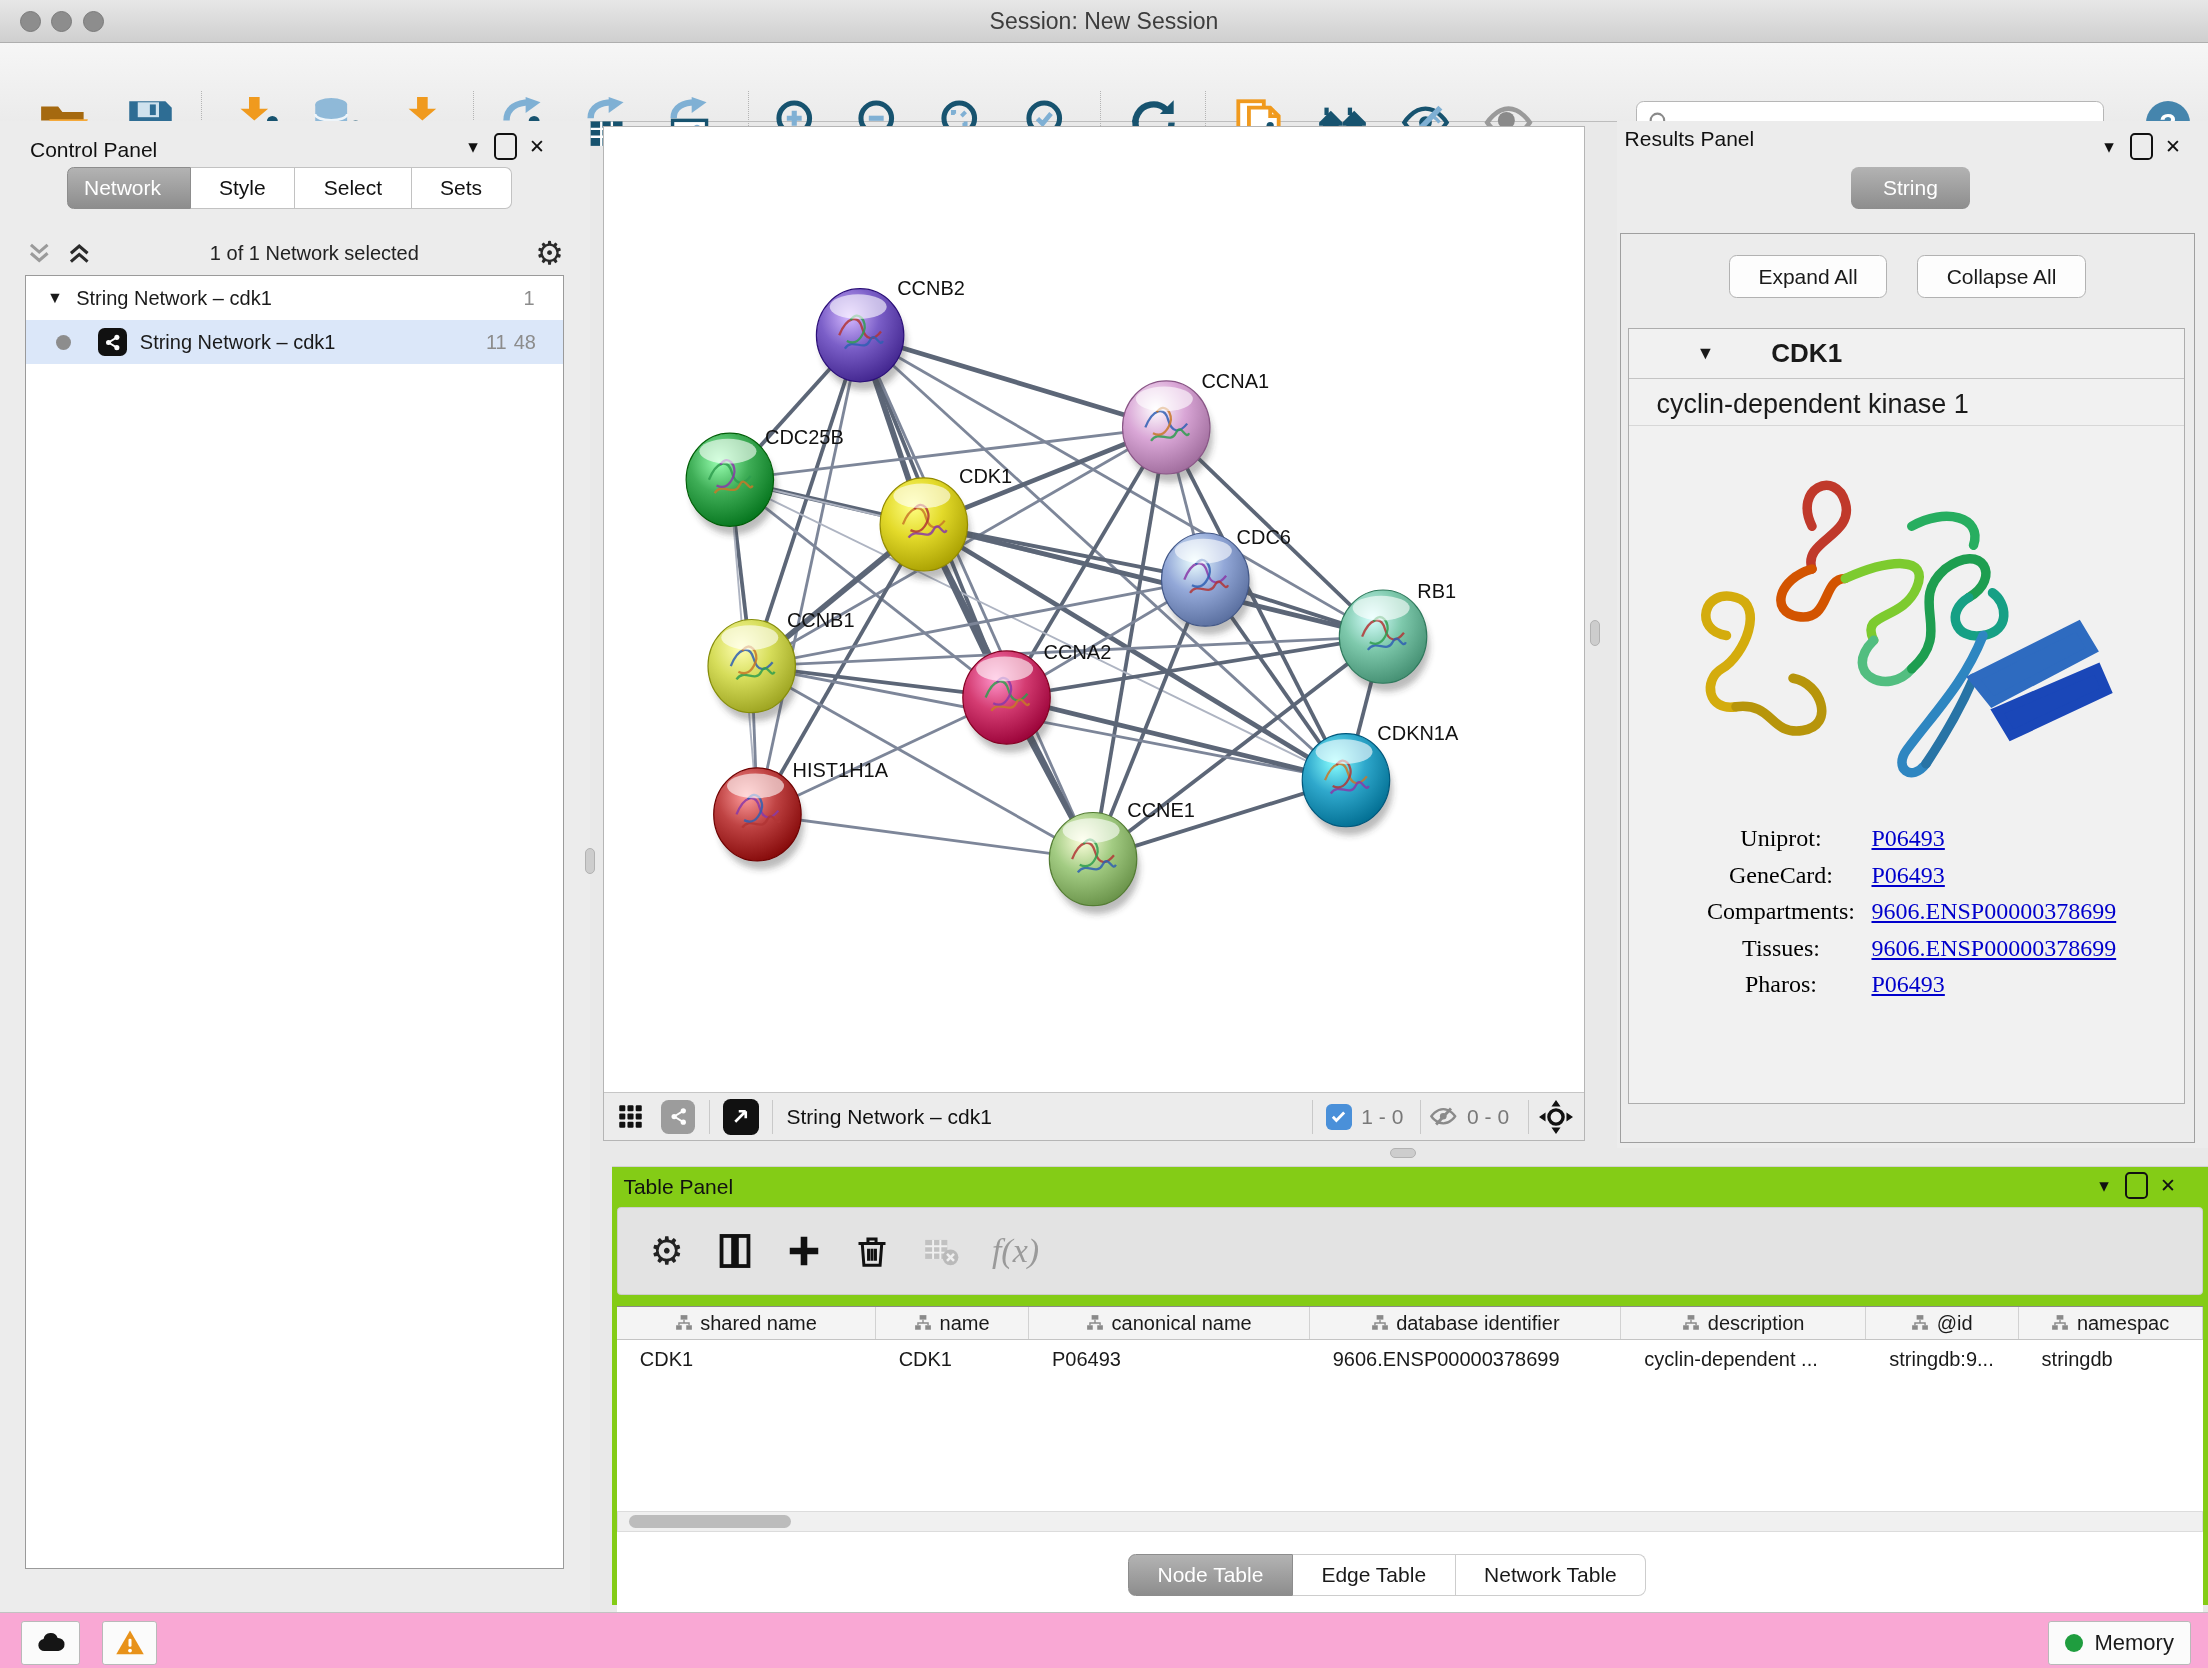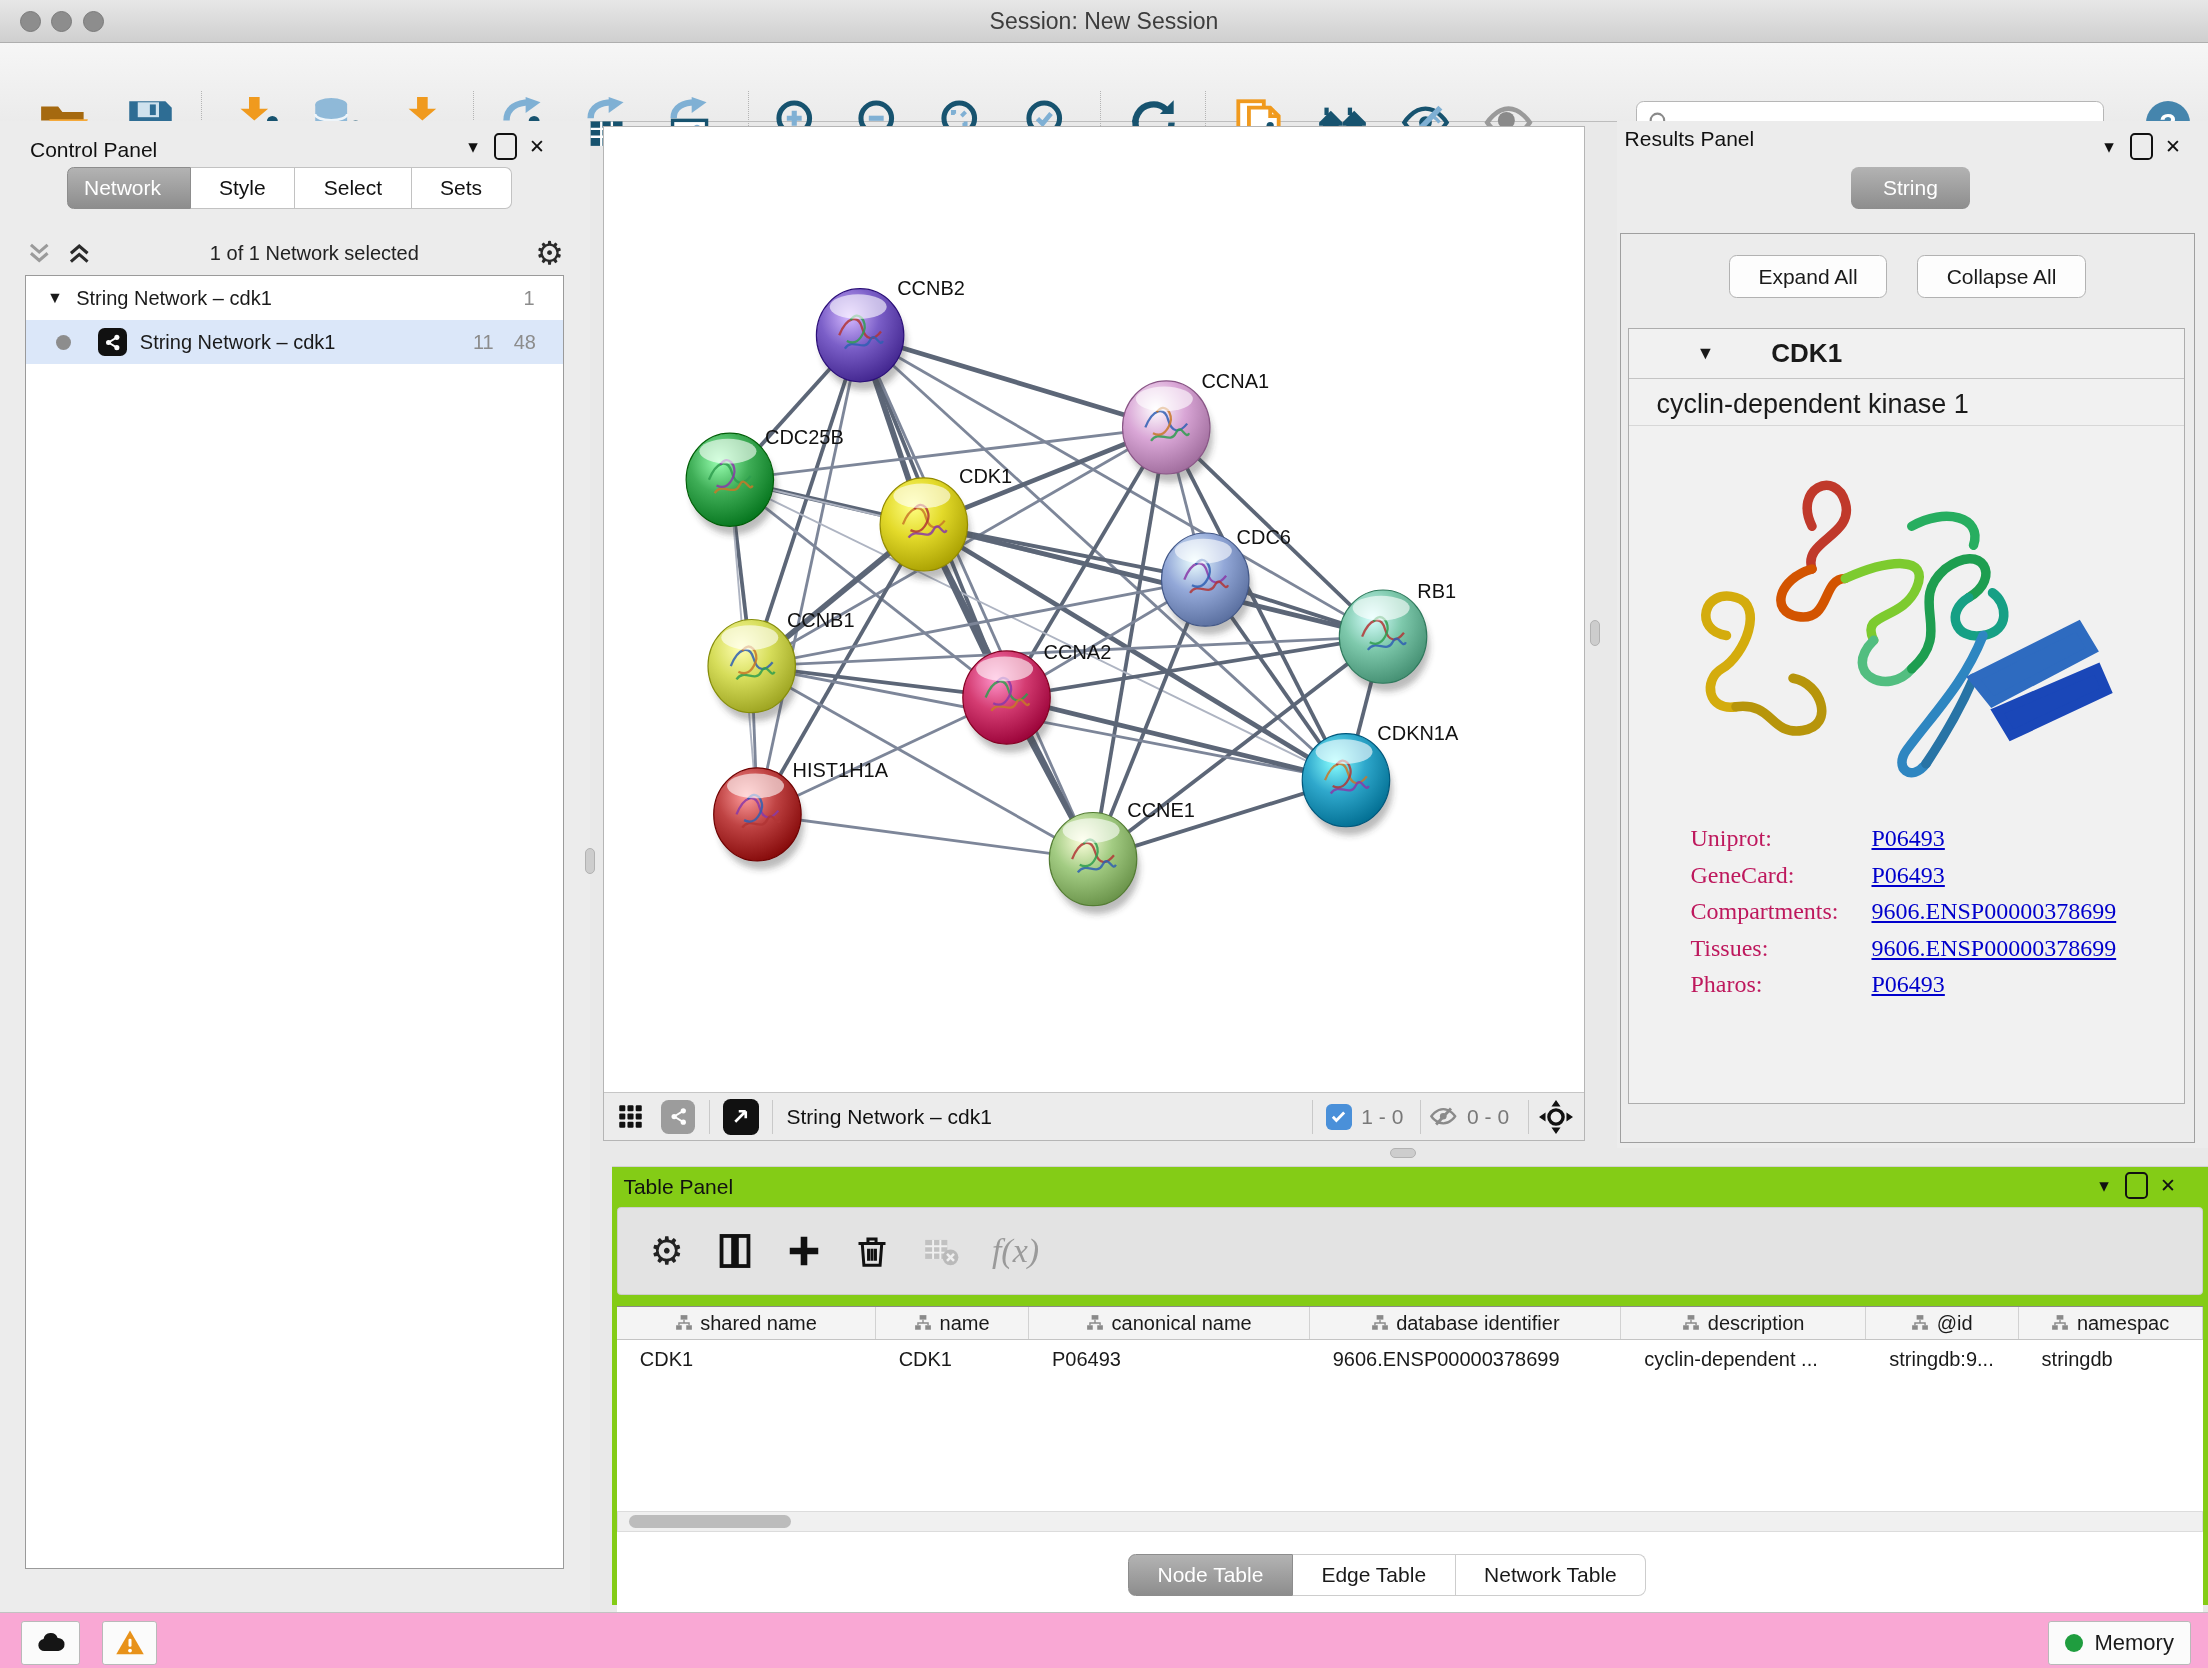--- a/index.html
+++ b/index.html
@@ -66,21 +66,21 @@
   .rp-btnrow{position:absolute;left:0;top:21px;width:100%;display:flex;justify-content:center;gap:30px;}
   .rp-btn{padding:8.6px 28.5px;background:#fdfdfd;border:1px solid #b2b2b2;border-radius:7.6px;font-size:21px;}
   .rp-inner{position:absolute;left:7.6px;top:94px;width:557px;height:776px;background:#f1f1f1;
     border:1px solid #adadad;box-sizing:border-box;}
   .gene-head{height:49px;border-bottom:1px solid #c4c4c4;display:flex;align-items:center;}
   .gene-name{font-size:26px;font-weight:bold;}
   .gene-desc{padding:9.5px 0 5.7px 27px;font-size:27px;border-bottom:1px solid #d7d7d7;}
   .xl{font-family:"Liberation Serif","DejaVu Serif",serif;}
   .xl-head{font-size:26px;font-weight:bold;margin:17px 0 5.7px 38px;}
   .xl-row{display:flex;font-size:24px;margin:9.5px 0 9.5px 61px;}
-  .xl-label{width:181px;color:#be185d;}
+  .xl-label{width:181px;color:#000000;text-align:center;}
   .xl-link{color:#0000cc;text-decoration:underline;}
   
   .tablepanel{position:absolute;left:612px;top:1166px;width:1597px;height:438px;background:#84cc16;
     border-top:1px solid #d2d2d2;}
   .tp-head{position:absolute;left:11.4px;top:7.6px;}
   .tp-btns{position:absolute;left:1476px;top:3.8px;display:flex;}
   .tp-toolbar{position:absolute;left:4.8px;top:40px;width:1586px;height:88px;background:#e3e3e3;
     border:1px solid #cdcdcd;border-radius:3.8px;display:flex;align-items:center;box-sizing:border-box;}
   .tp-toolbar .ti{margin-left:32px;display:flex;align-items:center;}
   .tbl{position:absolute;left:4.8px;top:139px;width:1586px;height:420px;background:#fff;border-top:1.9px solid #8a8a8a;}
@@ -320,21 +320,21 @@
           <svg width="19" height="19" viewBox="0 0 24 24">
               <g fill="#fff">
                 <circle cx="7" cy="12" r="3.2"></circle>
                 <circle cx="17.5" cy="5.5" r="3.2"></circle>
                 <circle cx="17.5" cy="18.5" r="3.2"></circle>
                 <path d="M7 12L17.5 5.5M7 12l10.5 6.5" stroke="#fff" stroke-width="2.4"></path>
               </g>
             </svg>
         </span>
         <span style="flex:1">String Network – cdk1</span>
-        <span class="cnt" style="margin-right:20px">11</span>
+        <span class="cnt" style="margin-right:7px">11</span>
         <span class="cnt" style="margin-right:27px">48</span>
       </div>
     </div>
   </div>
 
   <div class="netpanel">
     <svg class="netcanvas" id="graph-svg" viewBox="0 0 1030 1016">
         <defs>
           <radialGradient id="grad0" cx="38%" cy="30%" r="75%">
             <stop offset="0%" stop-color="#d5b9ff"></stop>

